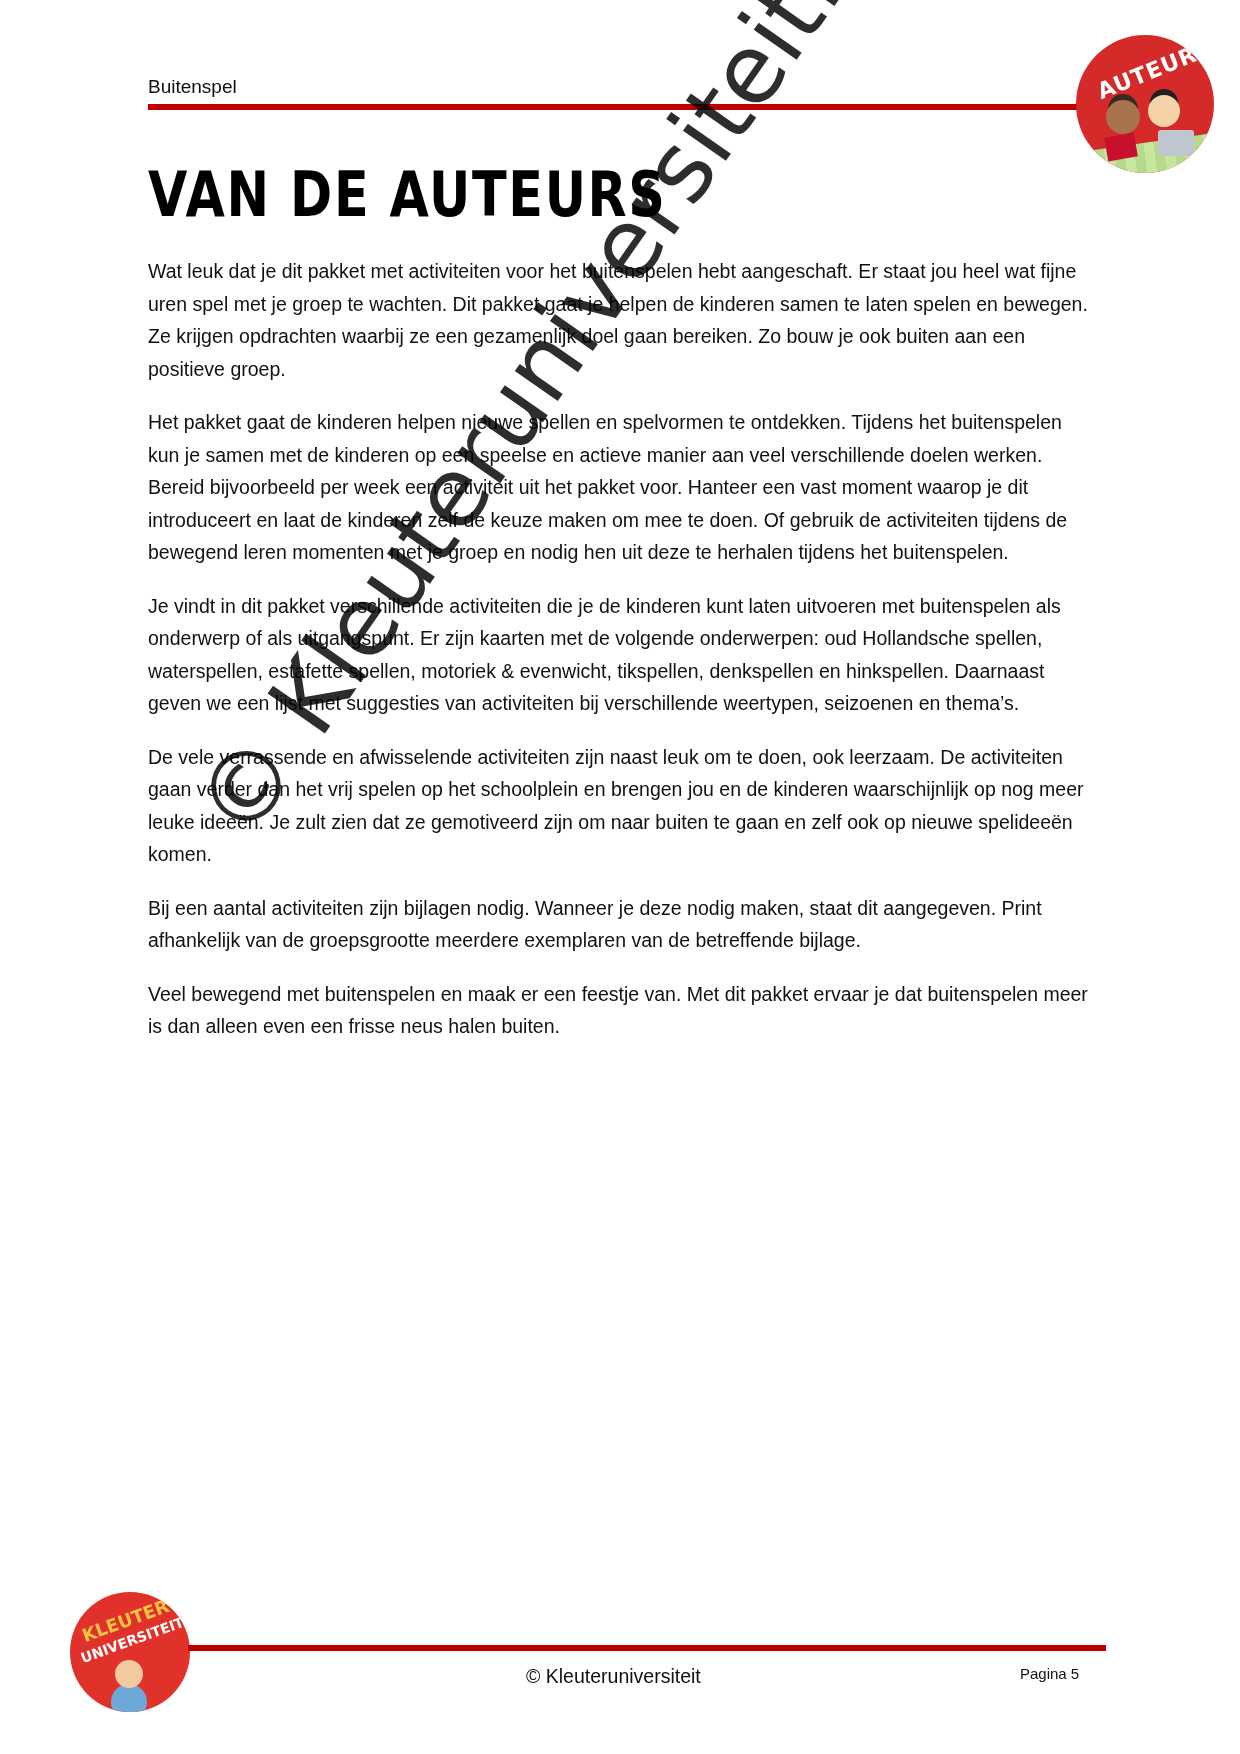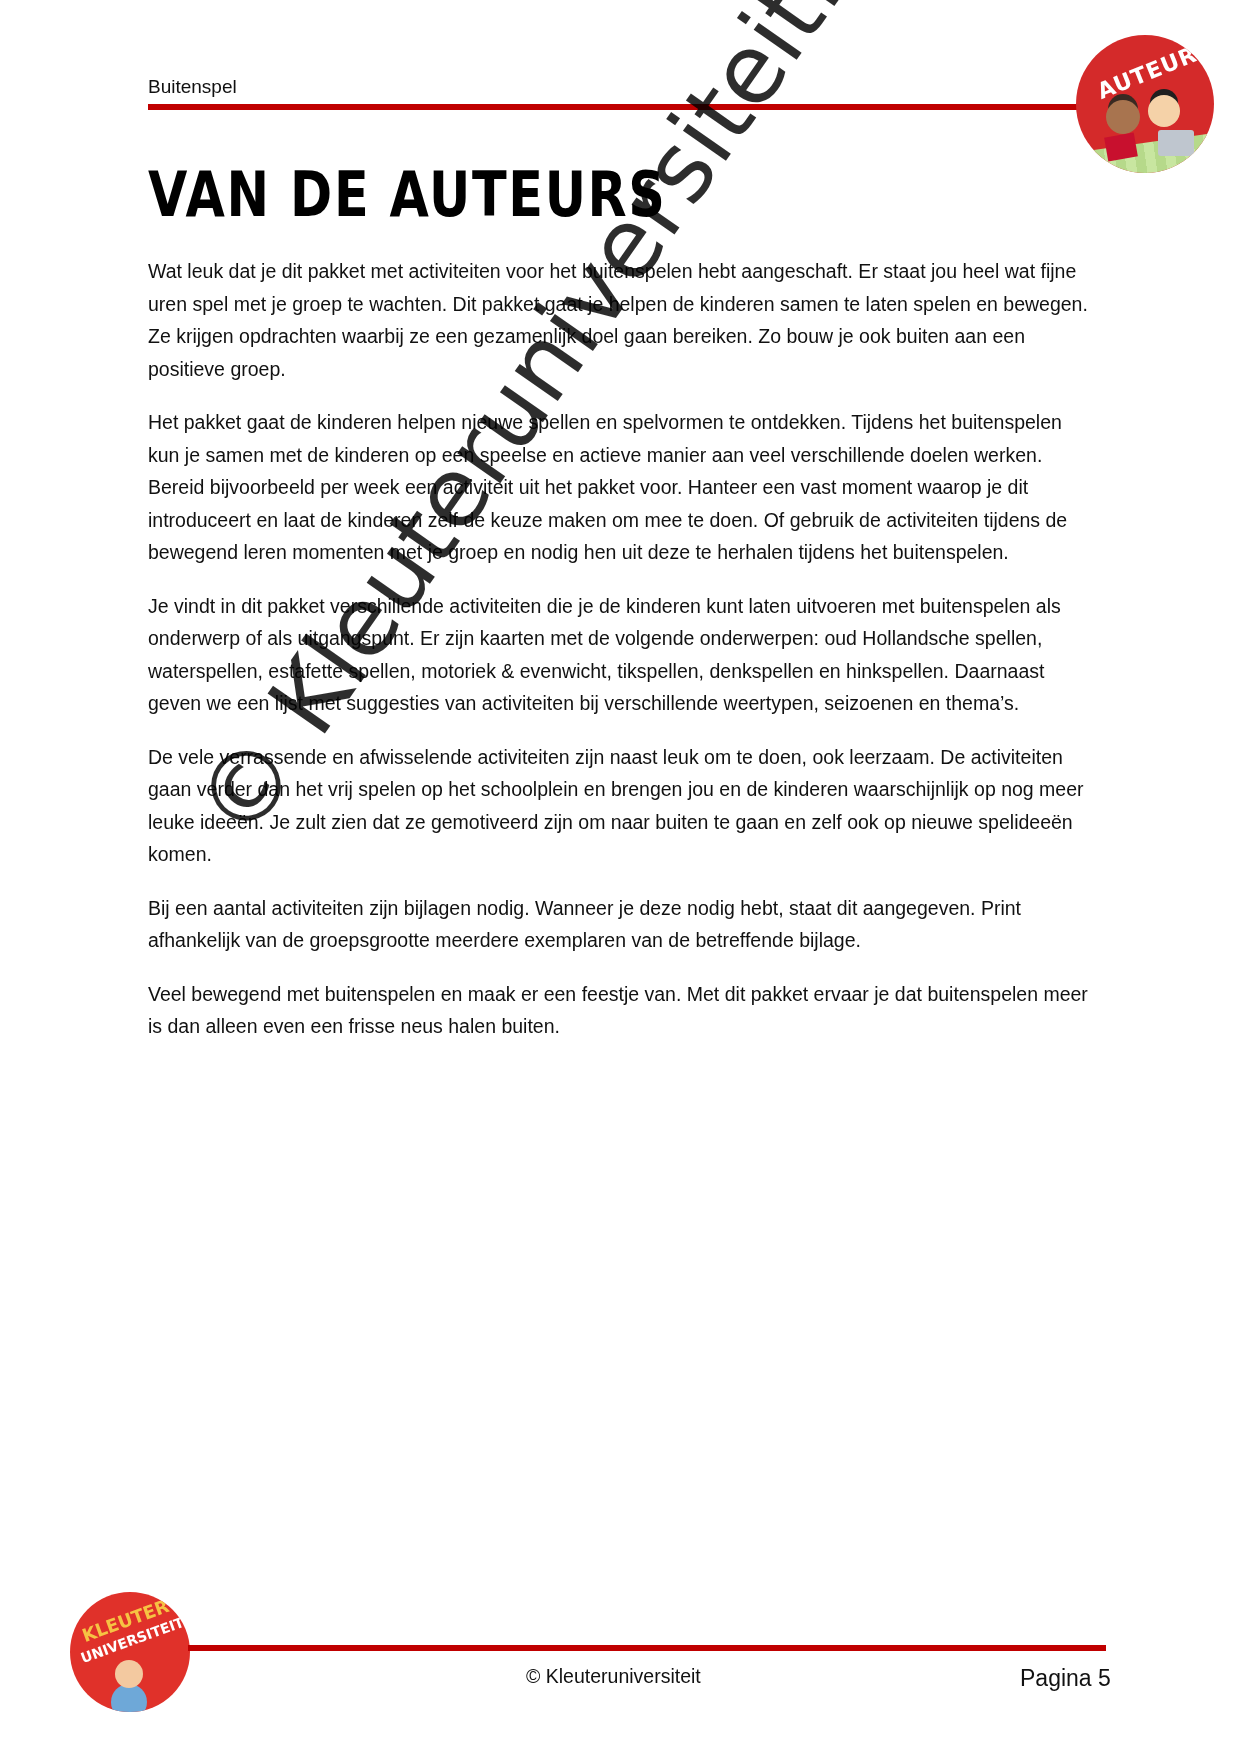--- a/index.html
+++ b/index.html
@@ -24,21 +24,21 @@
   .signature { font-style: italic; }
   .watermark { position: absolute; left: 220px; top: 770px; font-size: 96px; color: #000; opacity: 0.82;
                transform: rotate(-55deg); transform-origin: left center; white-space: nowrap;
                font-family: "DejaVu Sans", sans-serif; pointer-events: none; }
   .footer-rule { position: absolute; left: 188px; top: 1645px; width: 918px; height: 6px; background: #c00000; }
   .footer-logo { position: absolute; left: 70px; top: 1592px; width: 120px; height: 120px; border-radius: 50%; background: #e0312a; overflow: hidden; }
   .footer-logo-t1 { position: absolute; left: 10px; top: 18px; font-size: 18px; font-weight: bold; color: #f6c343; transform: rotate(-20deg); font-family: "DejaVu Sans", sans-serif; }
   .footer-logo-t2 { position: absolute; left: 8px; top: 40px; font-size: 14px; font-weight: bold; color: #fff; transform: rotate(-20deg); font-family: "DejaVu Sans", sans-serif; }
   .footer-logo-kid { position: absolute; left: 45px; top: 68px; width: 28px; height: 28px; border-radius: 50%; background: #f3c9a0; box-shadow: 0 28px 0 4px #6ea8d8; }
   .footer-center { position: absolute; left: 526px; top: 1665px; font-size: 19.5px; }
-  .footer-right { position: absolute; left: 1020px; top: 1665px; font-size: 23px; text-align: right; }
+  .footer-right { position: absolute; left: 1020px; top: 1665px; font-size: 15px; text-align: right; }
 </style>
 </head>
 <body>
 
 <div class="header-label">Buitenspel</div>
 <div class="header-rule"></div>
 
 <div class="badge">
   <div class="badge-ground"></div>
   <div class="badge-text">AUTEURS</div>
@@ -48,21 +48,21 @@
   <div class="laptop"></div>
 </div>
 
 <div class="page-title">VAN DE AUTEURS</div>
 
 <div class="body">
   <p>Wat leuk dat je dit pakket met activiteiten voor het buitenspelen hebt aangeschaft. Er staat jou heel wat fijne uren spel met je groep te wachten. Dit pakket gaat je helpen de kinderen samen te laten spelen en bewegen. Ze krijgen opdrachten waarbij ze een gezamenlijk doel gaan bereiken. Zo bouw je ook buiten aan een positieve groep.</p>
   <p>Het pakket gaat de kinderen helpen nieuwe spellen en spelvormen te ontdekken. Tijdens het buitenspelen kun je samen met de kinderen op een speelse en actieve manier aan veel verschillende doelen werken. Bereid bijvoorbeeld per week een activiteit uit het pakket voor. Hanteer een vast moment waarop je dit introduceert en laat de kinderen zelf de keuze maken om mee te doen. Of gebruik de activiteiten tijdens de bewegend leren momenten met je groep en nodig hen uit deze te herhalen tijdens het buitenspelen.</p>
   <p>Je vindt in dit pakket verschillende activiteiten die je de kinderen kunt laten uitvoeren met buitenspelen als onderwerp of als uitgangspunt. Er zijn kaarten met de volgende onderwerpen: oud Hollandsche spellen, waterspellen, estafette spellen, motoriek &amp; evenwicht, tikspellen, denkspellen en hinkspellen. Daarnaast geven we een lijst met suggesties van activiteiten bij verschillende weertypen, seizoenen en thema’s.</p>
   <p>De vele verrassende en afwisselende activiteiten zijn naast leuk om te doen, ook leerzaam. De activiteiten gaan verder dan het vrij spelen op het schoolplein en brengen jou en de kinderen waarschijnlijk op nog meer leuke ideeën. Je zult zien dat ze gemotiveerd zijn om naar buiten te gaan en zelf ook op nieuwe spelideeën komen.</p>
-  <p>Bij een aantal activiteiten zijn bijlagen nodig. Wanneer je deze nodig hebt, staat dit aangegeven. Print afhankelijk van de groepsgrootte meerdere exemplaren van de betreffende bijlage.</p>
+  <p>Bij een aantal activiteiten zijn bijlagen nodig. Wanneer je deze nodig maken, staat dit aangegeven. Print afhankelijk van de groepsgrootte meerdere exemplaren van de betreffende bijlage.</p>
   <p>Veel bewegend met buitenspelen en maak er een feestje van. Met dit pakket ervaar je dat buitenspelen meer is dan alleen even een frisse neus halen buiten.</p>
 </div>
 
 <div class="watermark">© Kleuteruniversiteit.nl</div>
 
 <div class="footer-logo">
   <div class="footer-logo-t1">KLEUTER</div>
   <div class="footer-logo-t2">UNIVERSITEIT</div>
   <div class="footer-logo-kid"></div>
 </div>

